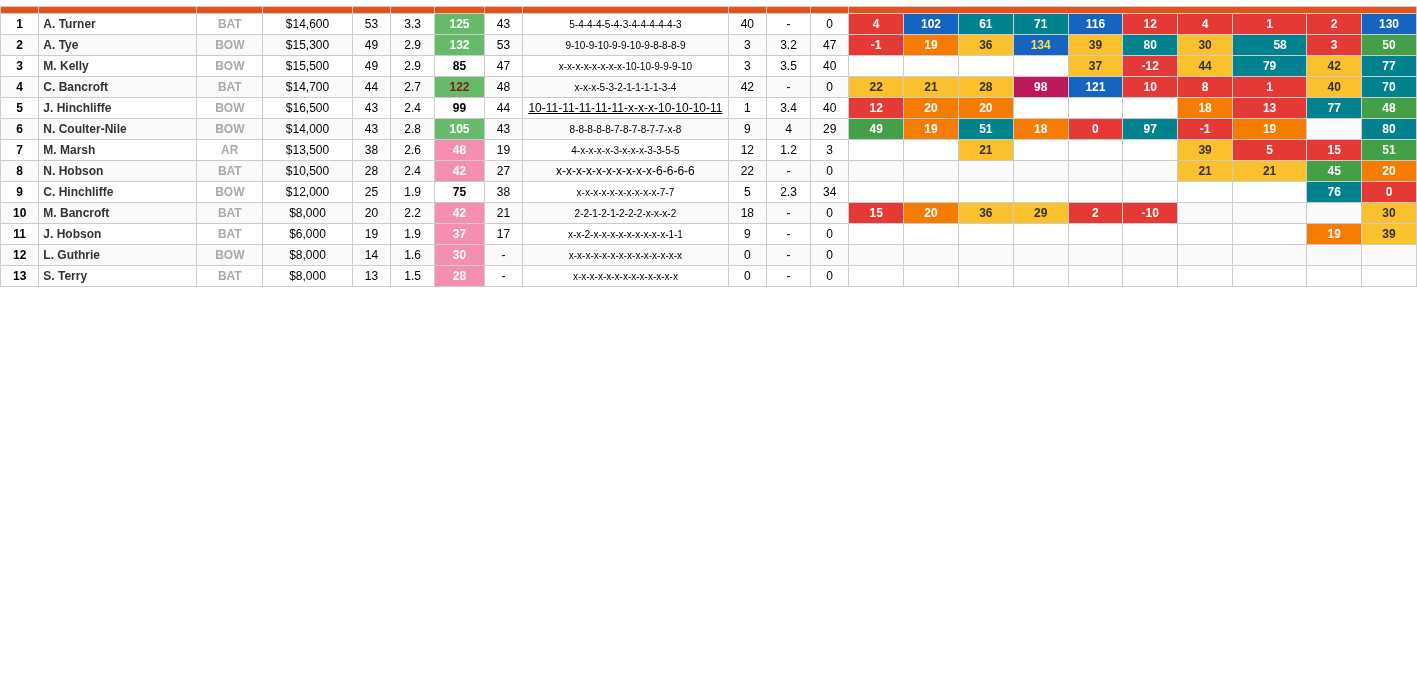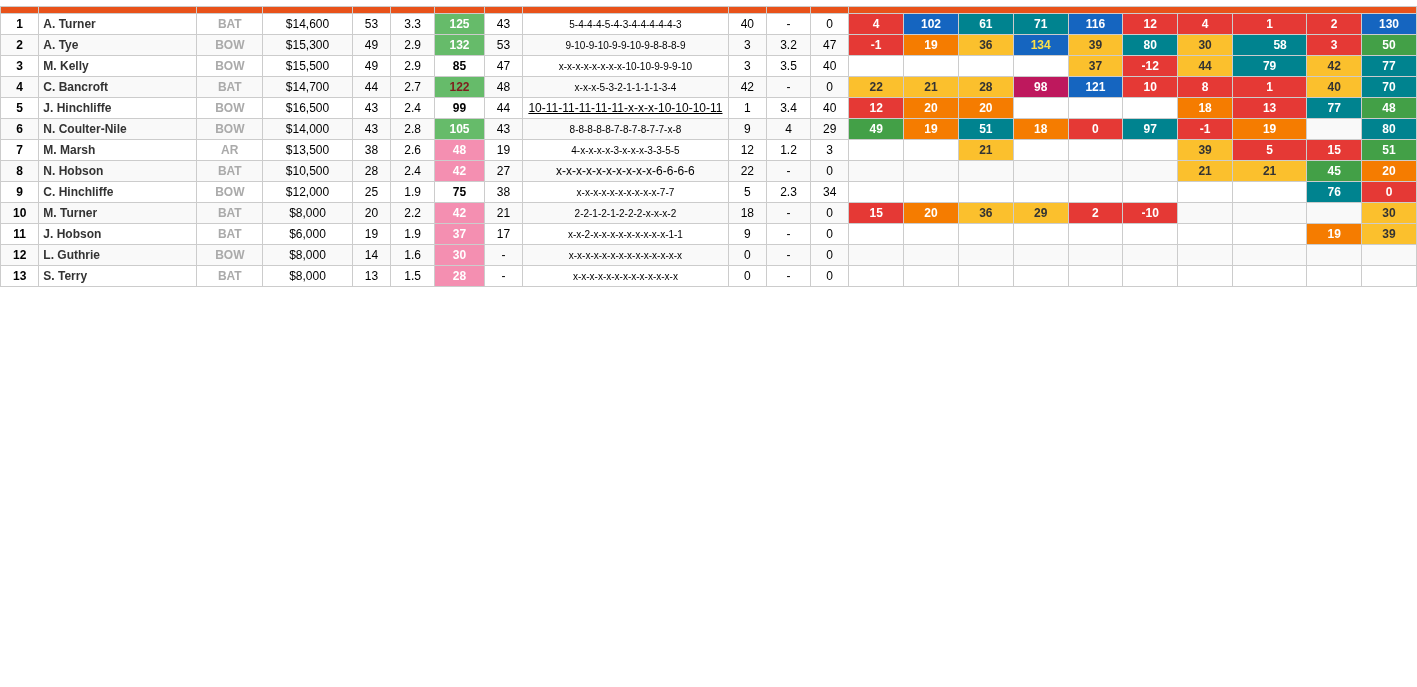--- a/index.html
+++ b/index.html
@@ -250,21 +250,21 @@
           <td style="background:transparent; color:transparent;; min-width:32px; font-weight:bold;"></td>
           <td style="background:transparent; color:transparent;; min-width:32px; font-weight:bold;"></td>
           <td style="background:transparent; color:transparent;; min-width:32px; font-weight:bold;"></td>
           <td style="background:transparent; color:transparent;; min-width:32px; font-weight:bold;"></td>
           <td style="background:transparent; color:transparent;; min-width:32px; font-weight:bold;"></td>
           <td style="background:#00838f; color:#fff;; min-width:32px; font-weight:bold;">76</td>
           <td style="background:#e53935; color:#fff;; min-width:32px; font-weight:bold;">0</td>
         </tr>
         <tr style="background: rgb(249, 249, 249);">
           <td style="font-weight:bold;">10</td>
-          <td style="text-align:left; font-weight:bold; color:#333;">M. Turner</td>
+          <td style="text-align:left; font-weight:bold; color:#333;">M. Bancroft</td>
           <td style="color:#aaa; font-weight:bold;">BAT</td>
           <td>$8,000</td>
           <td>20</td>
           <td>2.2</td>
           <td style="background:#f48fb1; color:#fff; font-weight:bold;">42</td>
           <td>21</td>
           <td style="font-size:10px; max-width:120px; white-space:normal;">2-2-1-2-1-2-2-2-x-x-x-2</td>
           <td>18</td>
           <td>-</td>
           <td>0</td>

